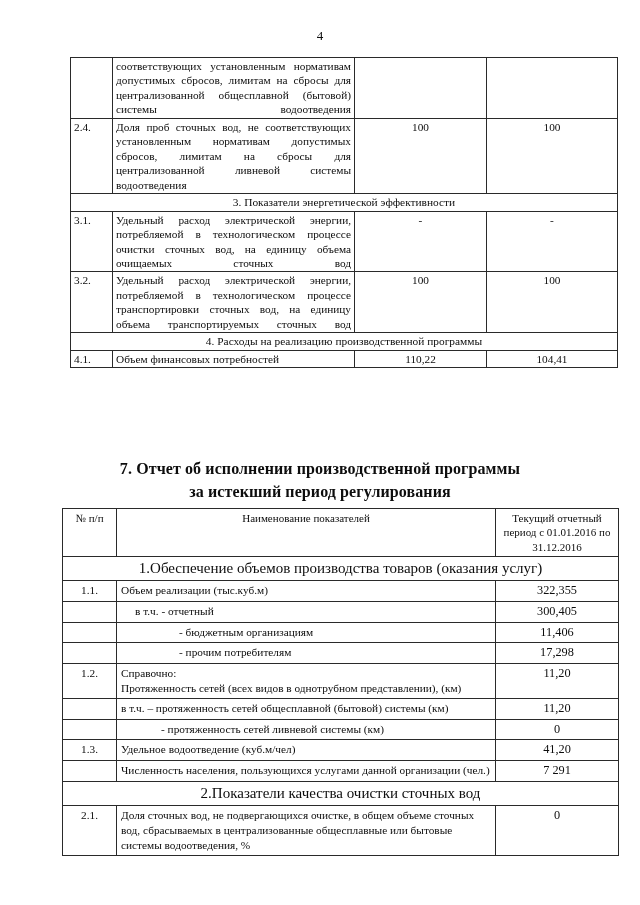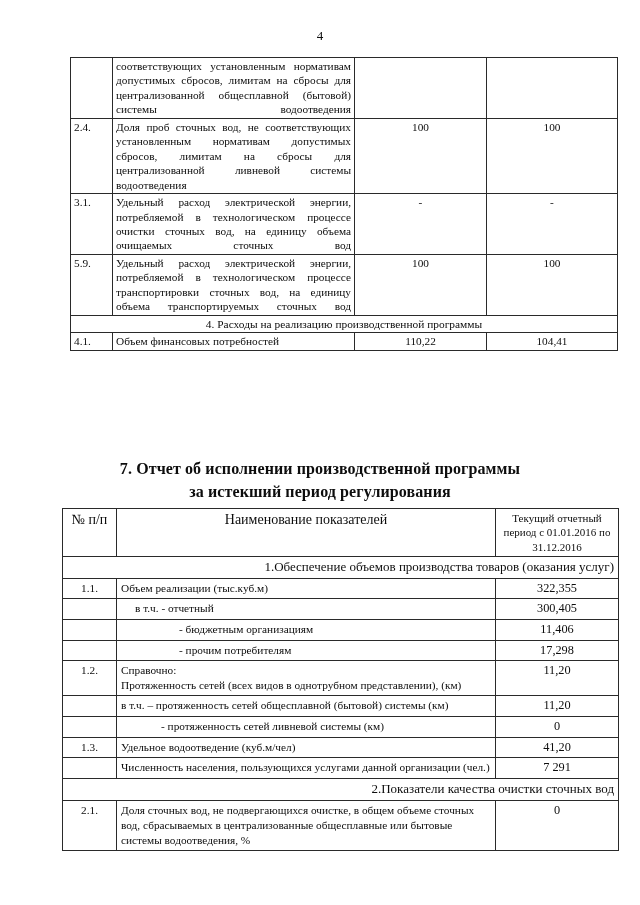--- a/index.html
+++ b/index.html
@@ -94,30 +94,30 @@
   .t2-c-num  { width: 45px;  text-align: center; vertical-align: middle; }
   .t2-c-name { width: 370px; text-align: left; vertical-align: middle; }
   .t2-c-val  { width: 114px; text-align: center; vertical-align: middle; font-size: 12.3px; }
 
   table.table-two td { padding: 2px 4px; }
 
   .t2-head td {
     text-align: center;
     font-weight: bold;
     vertical-align: middle;
-    font-size: 14px;
+    font-size: 11px;
     line-height: 1.3;
     padding: 4px 3px;
   }
   .t2-head .t2-c-val { font-size: 11px; }
 
   .t2-section td {
-    text-align: right;
-    font-weight: bold;
-    font-size: 13px;
+    text-align: center;
+    font-weight: bold;
+    font-size: 15px;
     padding: 2px;
     vertical-align: middle;
   }
 
   .indent-1 { padding-left: 18px !important; }
   .indent-2 { padding-left: 44px !important; }
   .indent-3 { padding-left: 62px !important; }
 
   .cell-multi { line-height: 1.32; }
 </style>
@@ -137,30 +137,33 @@
         <td class="t1-c-v2"></td>
       </tr>
 
       <tr>
         <td class="t1-c-num">2.4.</td>
         <td class="t1-c-name">Доля проб сточных вод, не соответствующих установленным нормативам допустимых сбросов, лимитам на сбросы для централизованной ливневой системы водоотведения</td>
         <td class="t1-c-v1">100</td>
         <td class="t1-c-v2">100</td>
       </tr>
 
+      <tr class="section-row">
+        <td colspan="4">3. Показатели энергетической эффективности</td>
+      </tr>
 
       <tr>
         <td class="t1-c-num">3.1.</td>
         <td class="t1-c-name">Удельный расход электрической энергии, потребляемой в технологическом процессе очистки сточных вод, на единицу объема очищаемых сточных вод</td>
         <td class="t1-c-v1">-</td>
         <td class="t1-c-v2">-</td>
       </tr>
 
       <tr>
-        <td class="t1-c-num">5.9.</td>
+        <td class="t1-c-num">3.2.</td>
         <td class="t1-c-name">Удельный расход электрической энергии, потребляемой в технологическом процессе транспортировки сточных вод, на единицу объема транспортируемых сточных вод</td>
         <td class="t1-c-v1">100</td>
         <td class="t1-c-v2">100</td>
       </tr>
 
       <tr class="section-row">
         <td colspan="4">4. Расходы на реализацию производственной программы</td>
       </tr>
 
       <tr class="row-41">

